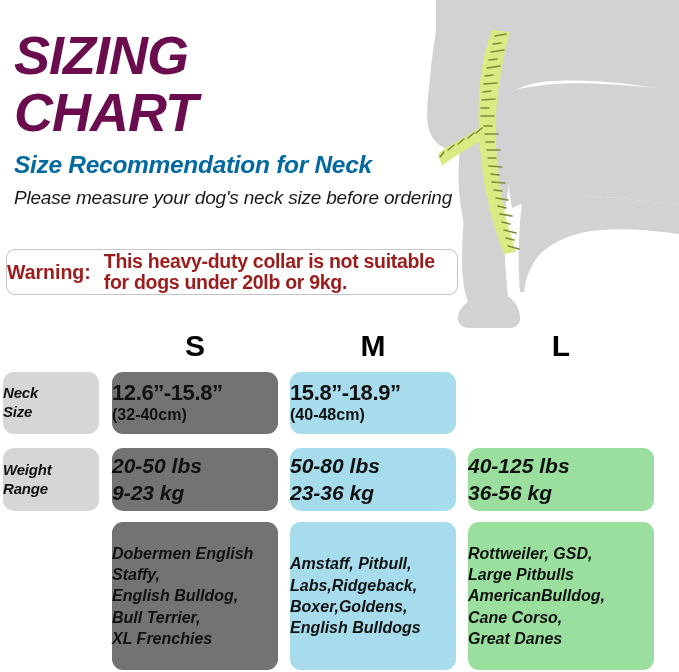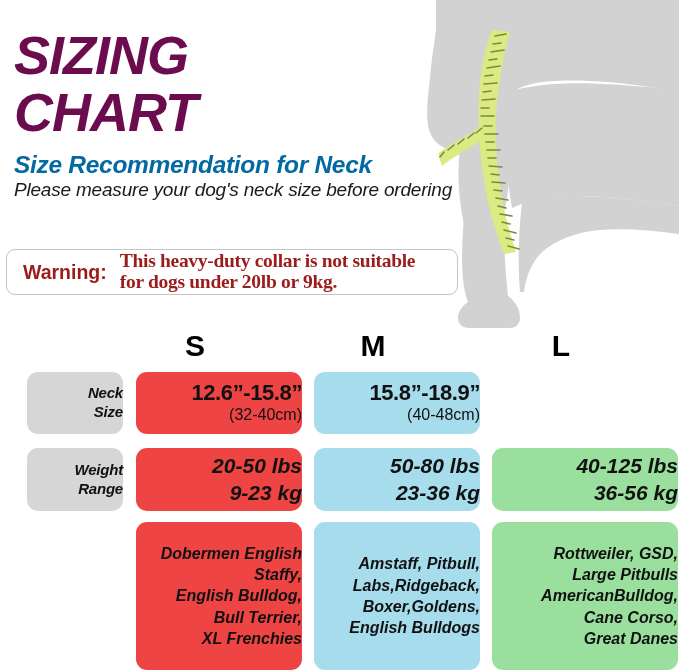--- a/index.html
+++ b/index.html
@@ -54,61 +54,60 @@
   .subtitle {
     margin-top: 12px;
     font-style: italic;
     font-weight: bold;
     font-size: 24.5px;
     color: #0369a1;
     letter-spacing: -0.3px;
     white-space: nowrap;
   }
   .instruction {
-    margin-top: 0;
+    margin-top: 8px;
     font-style: italic;
     font-size: 19px;
     color: #1a1a1a;
     letter-spacing: -0.2px;
     white-space: nowrap;
   }
 
   
   .warning-box {
     position: absolute;
     left: 6px;
     top: 249px;
     width: 452px;
     height: 46px;
     box-sizing: border-box;
     border: 1px solid #c9c4c4;
     border-radius: 9px;
     background: #ffffff;
     display: flex;
     align-items: center;
-    padding-left: 16px;
+    padding-left: 0;
   }
   .warn-label {
     font-weight: bold;
     font-size: 19.5px;
     color: #9c1b1b;
     white-space: nowrap;
     margin-right: 13px;
   }
   .warn-text {
     font-weight: bold;
     font-size: 19.5px;
     line-height: 1.07;
     color: #9c1b1b;
     letter-spacing: -0.3px;
   }
   .warn-text span {
     display: block;
     white-space: nowrap;
-    font-family: Liberation Serif, serif;
   }
 
   
   .size-table {
     position: absolute;
     left: 0;
     top: 330px;
     width: 679px;
     height: 342px;
   }
@@ -125,54 +124,53 @@
   .col-head.s { left: 112px; width: 166px; }
   .col-head.m { left: 290px; width: 166px; }
   .col-head.l { left: 468px; width: 186px; }
 
   .cell {
     position: absolute;
     box-sizing: border-box;
     border-radius: 11px;
     display: flex;
     flex-direction: column;
-    align-items: flex-end;
+    align-items: flex-start;
     justify-content: center;
     text-align: center;
     color: #111111;
     font-style: italic;
     font-weight: bold;
-    margin-left: 24px;
   }
   .cell.label {
     background: #d6d6d6;
     font-size: 15px;
     line-height: 1.25;
     letter-spacing: -0.2px;
   }
   .cell.val {
     font-size: 17px;
     line-height: 1.22;
   }
-  .pink  { background: #ef4444; }
+  .pink  { background: #737373; }
   .blue  { background: #a6dcec; }
   .green { background: #9adf9d; }
 
   
   .r1 { top: 42px; height: 62px; }
   .r1 .big {
     font-style: normal;
     font-weight: bold;
     font-size: 22px;
     line-height: 1.1;
     letter-spacing: -0.4px;
   }
   .r1 .sub {
     font-style: normal;
-    font-weight: normal;
+    font-weight: bold;
     font-size: 16px;
     line-height: 1.15;
     margin-top: 1px;
   }
 
   
   .r2 { top: 118px; height: 63px; }
   .r2 .ln {
     display: block;
     font-size: 21px;

